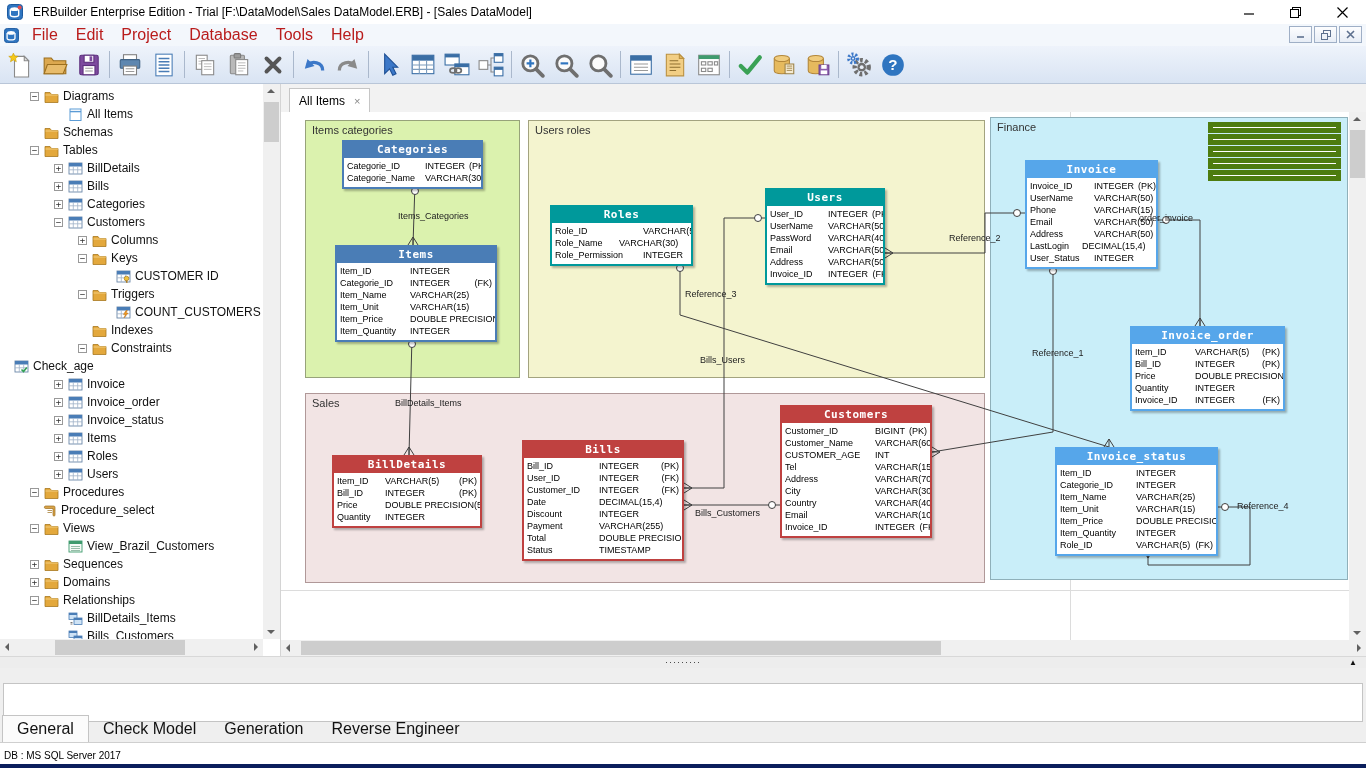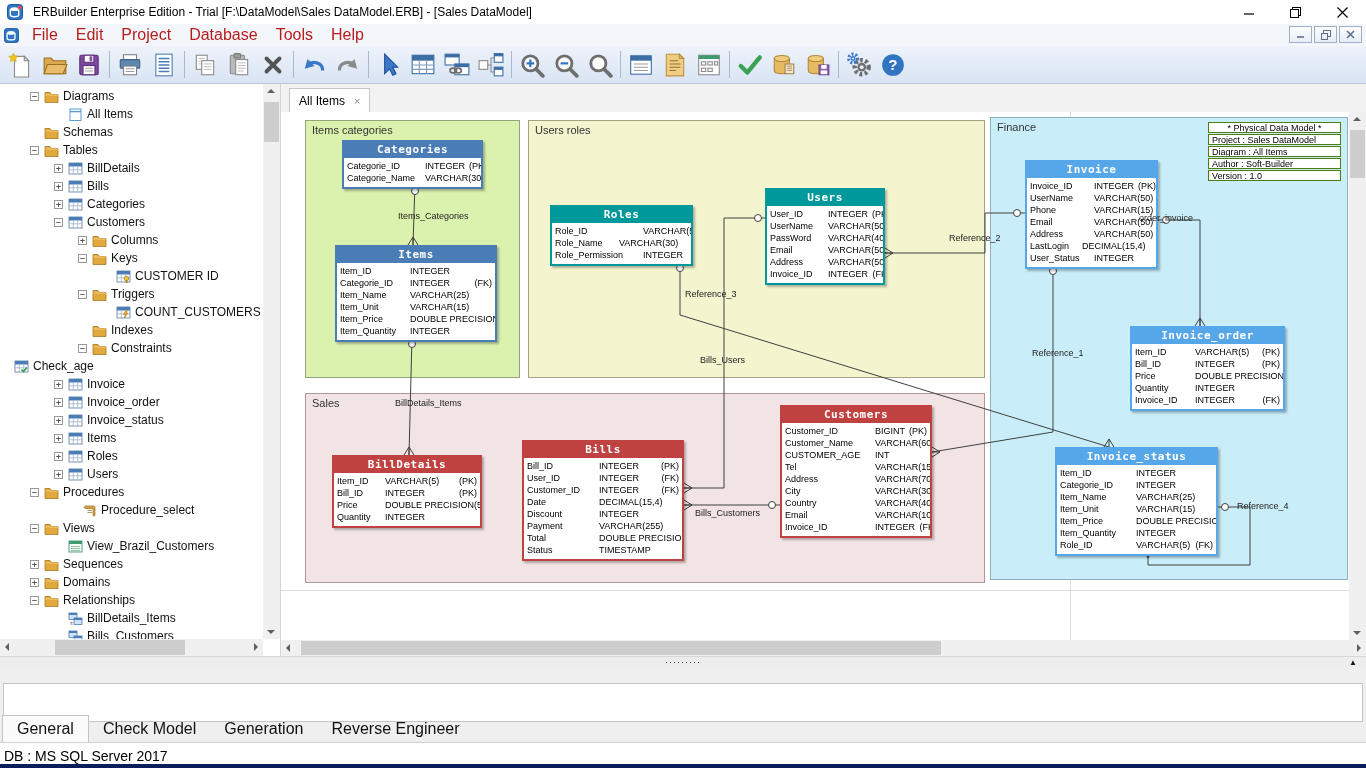--- a/index.html
+++ b/index.html
@@ -47,34 +47,34 @@
   .rel-svg { position:absolute; left:0; top:0; z-index:2; }
   .tbl { position:absolute; background:#fff; border:2px solid; box-shadow:1.5px 1.5px 2px rgba(0,0,0,0.28); font-size:9px; z-index:3; }
   .tbl-header { height:16px; line-height:16px; text-align:center; color:#fff; font-family:"DejaVu Sans Mono",monospace; font-weight:bold; font-size:11px; letter-spacing:0.5px; white-space:nowrap; overflow:hidden; }
   .tbl-body { padding:2px 0 3px; }
   .tbl-row { display:flex; height:12px; line-height:12px; padding:0 3px; white-space:nowrap; overflow:hidden; }
   .col-name { flex:none; }
   .col-type { flex:1; }
   .col-key { flex:none; width:22px; text-align:right; }
   .rel-label { position:absolute; font-size:9px; color:#222; white-space:nowrap; z-index:3; }
   .note { position:absolute; z-index:3; font-size:9px; }
-  .note-row { border:1px solid #4d7c0f; background:#fff; padding:0 3px; height:11px; line-height:10px; margin-bottom:1px; white-space:nowrap; overflow:hidden; }
+  .note-row { border:5px solid #4d7c0f; background:#fff; padding:0 3px; height:11px; line-height:10px; margin-bottom:1px; white-space:nowrap; overflow:hidden; }
   .note-row:first-child { text-align:center; }
 
   .splitter { height:12px; background:#ededed; position:relative; border-top:1px solid #d8d8d8; }
   .splitter-dots { position:absolute; left:50%; top:0; transform:translateX(-50%); font-size:9px; color:#333; letter-spacing:1px; }
   .pullup { position:absolute; right:9px; top:1px; color:#111; font-size:8px; }
 
   .lower { height:74px; background:#efefef; position:relative; }
   .output { position:absolute; left:3px; right:3px; top:15px; height:39px; background:#fff; border:1px solid #c4c4c4; }
   .btabs { position:absolute; left:0; bottom:0; display:flex; align-items:flex-end; padding-left:2px; }
   .btab { font-size:16px; padding:4px 14px; color:#111; }
   .btab.active { background:#fbfbfb; border:1px solid #c4c4c4; border-bottom:none; }
 
-  .statusbar { height:26px; background:#fff; border-top:1px solid #cfcfcf; font-size:14px; display:flex; align-items:center; padding-left:4px; position:relative; }
+  .statusbar { height:26px; background:#fff; border-top:1px solid #cfcfcf; font-size:10px; display:flex; align-items:center; padding-left:4px; position:relative; }
   .status-strip { position:absolute; bottom:0; left:0; right:0; height:4px; background:#0a1e5c; }
 </style>
 </head>
 <body>
 
 <div class="titlebar">
   <span class="tree-icon">
       <svg width="16" height="16" viewBox="0 0 16 16">
         <rect x="0.5" y="0.5" width="15" height="15" rx="3" fill="#2f75c0" stroke="#1d5aa0"></rect>
         <ellipse cx="7.5" cy="5.2" rx="4.2" ry="1.9" fill="#fff"></ellipse>
@@ -577,21 +577,21 @@
         <div class="tree-item" style="padding-left: 30px;">
           <span class="expander">−</span>
           <span class="tree-icon">
             <svg width="15" height="13" viewBox="0 0 15 13">
               <path d="M1 2.5h5l1.5 2H14v8H1z" fill="#e3a83c" stroke="#a8781f" stroke-width="0.8"></path>
               <path d="M1.5 5h12.5" stroke="#f3cd7f"></path>
             </svg>
           </span>
           <span>Procedures</span>
         </div>
-        <div class="tree-item" style="padding-left: 68px;">
+        <div class="tree-item" style="padding-left: 28px;">
           <span class="exp-spacer"></span>
           <span class="tree-icon">
             <svg width="15" height="13" viewBox="0 0 15 13">
               <path d="M3.5 2C2 2 2 4.5 3.5 4.5H11v6.5c0 1.5 2 1.5 2 0V3.5C13 2.3 12.3 2 11.5 2z" fill="#d9a44a" stroke="#9c6f1e" stroke-width="0.7"></path>
               <path d="M5.5 6.5h4.5M5.5 8.5h4.5" stroke="#9c6f1e" stroke-width="0.7"></path>
             </svg>
           </span>
           <span>Procedure_select</span>
         </div>
         <div class="tree-item" style="padding-left: 30px;">

